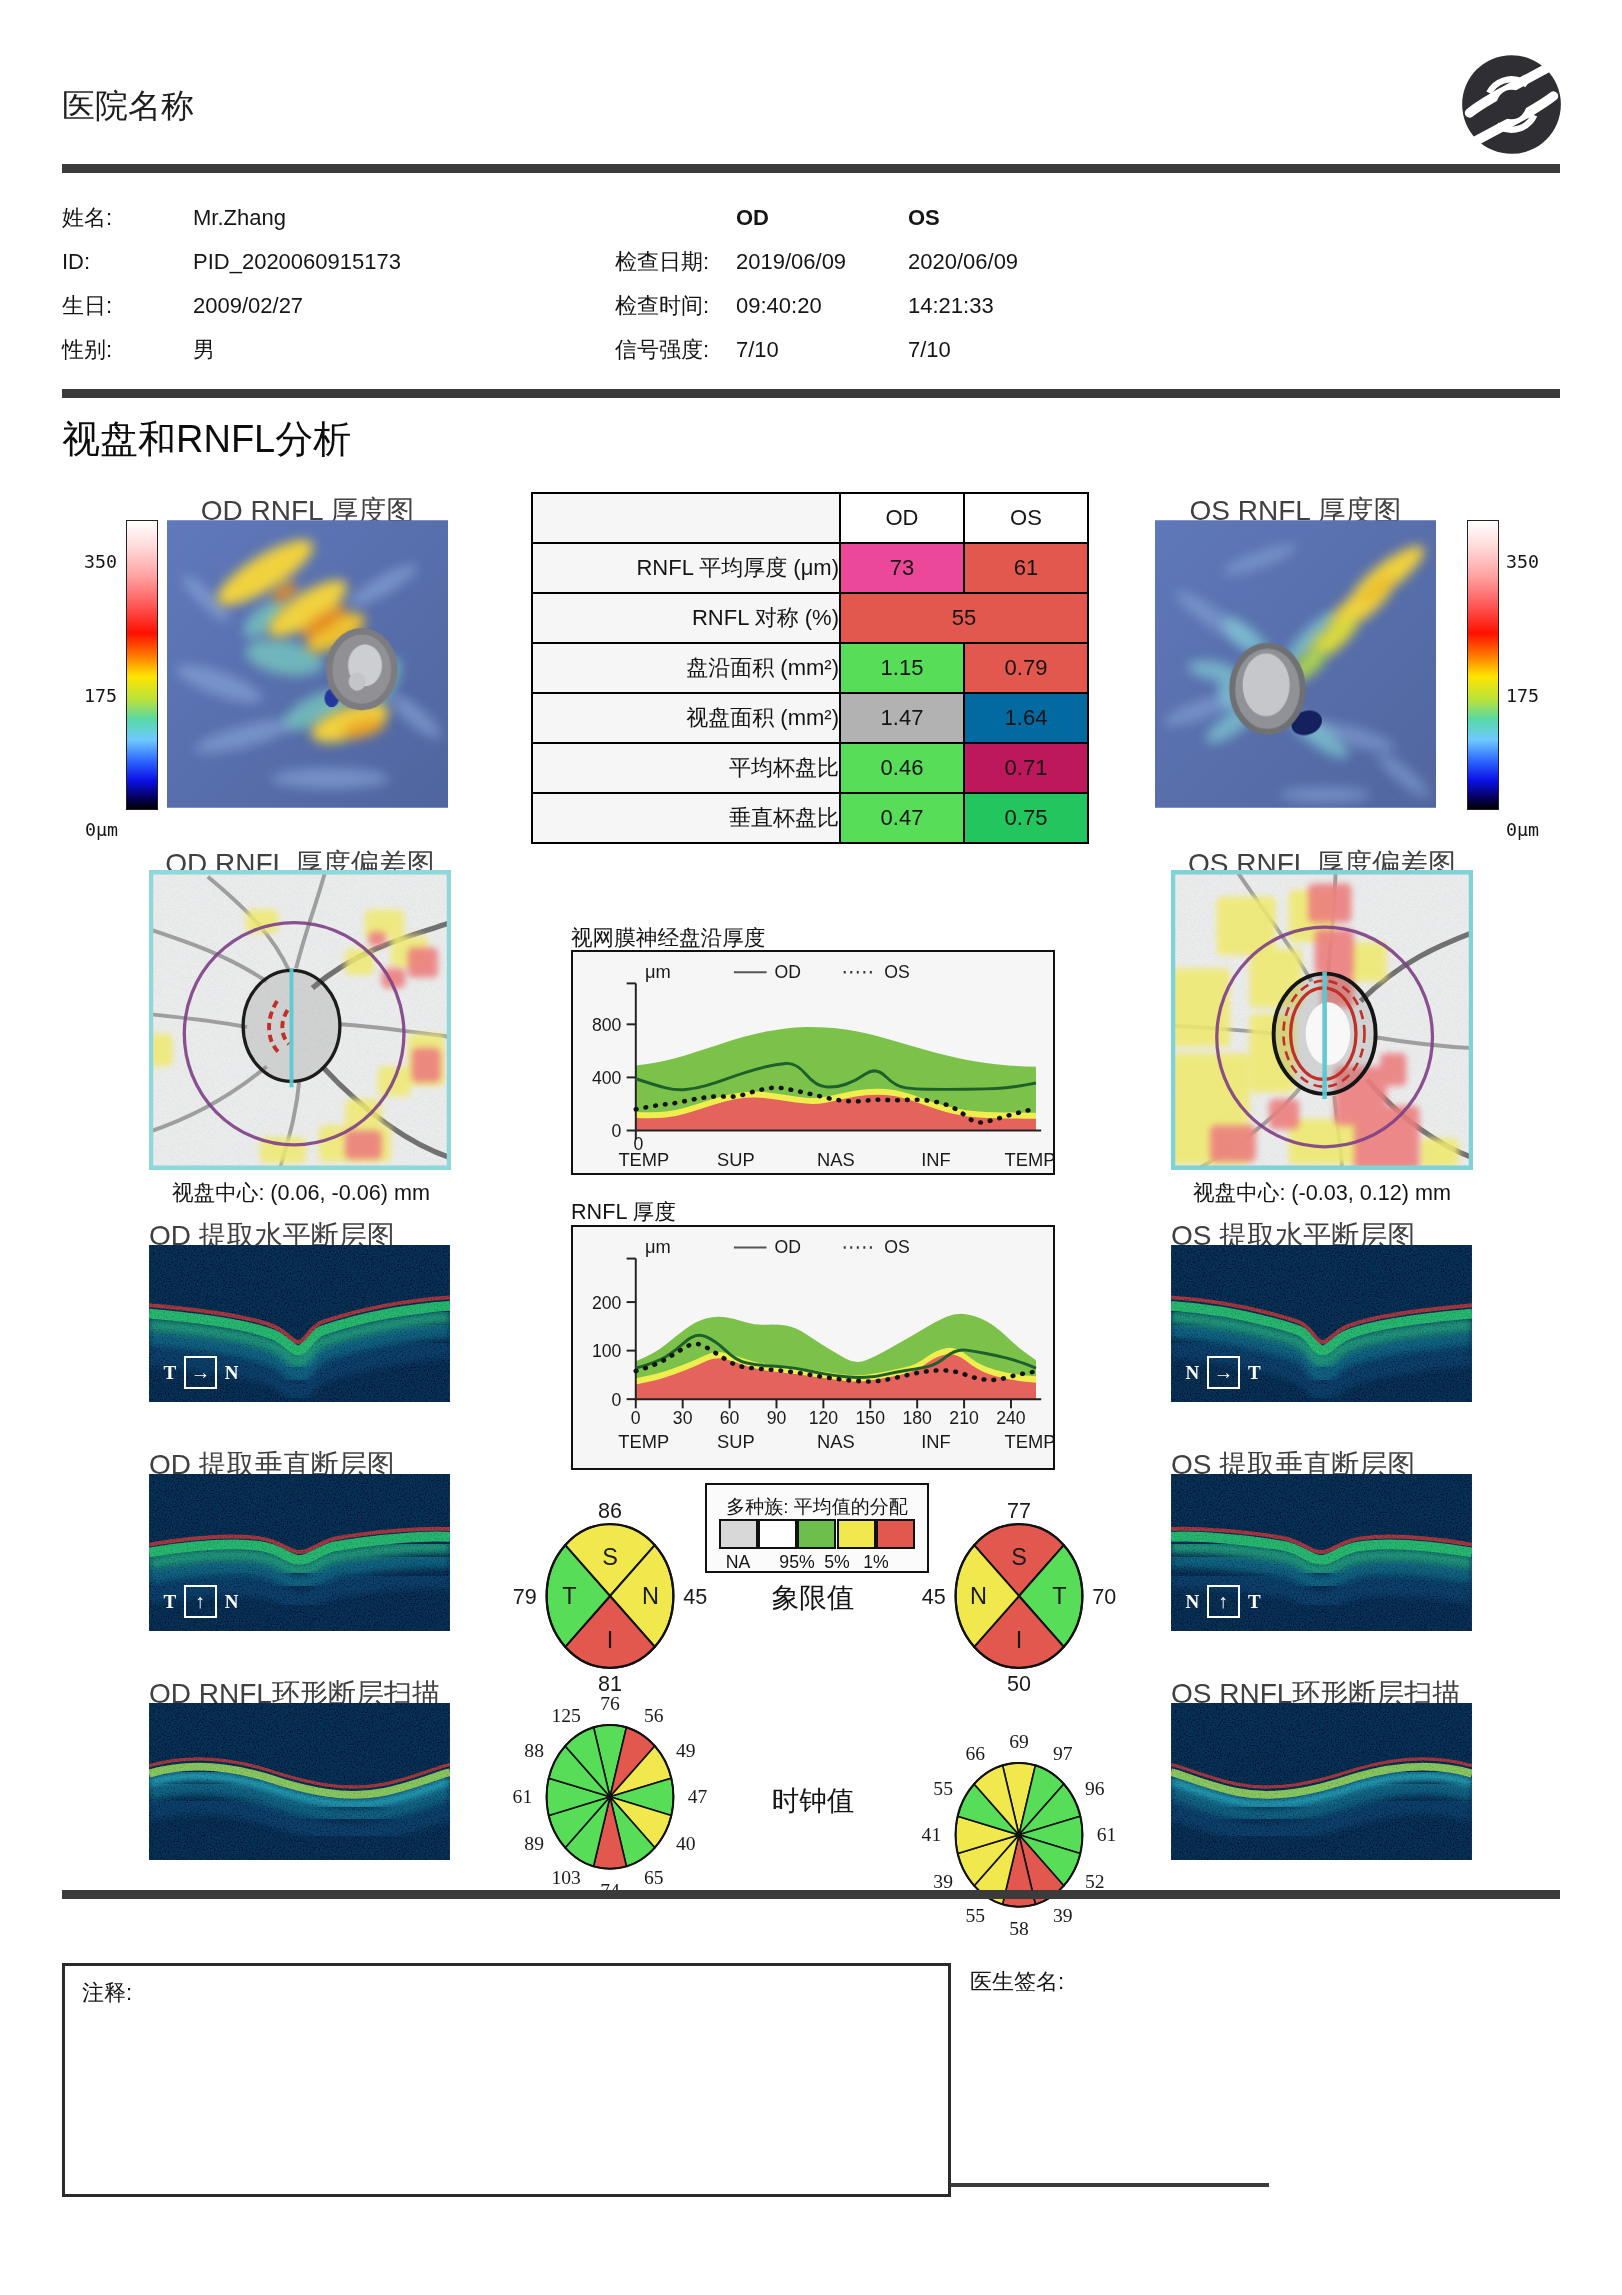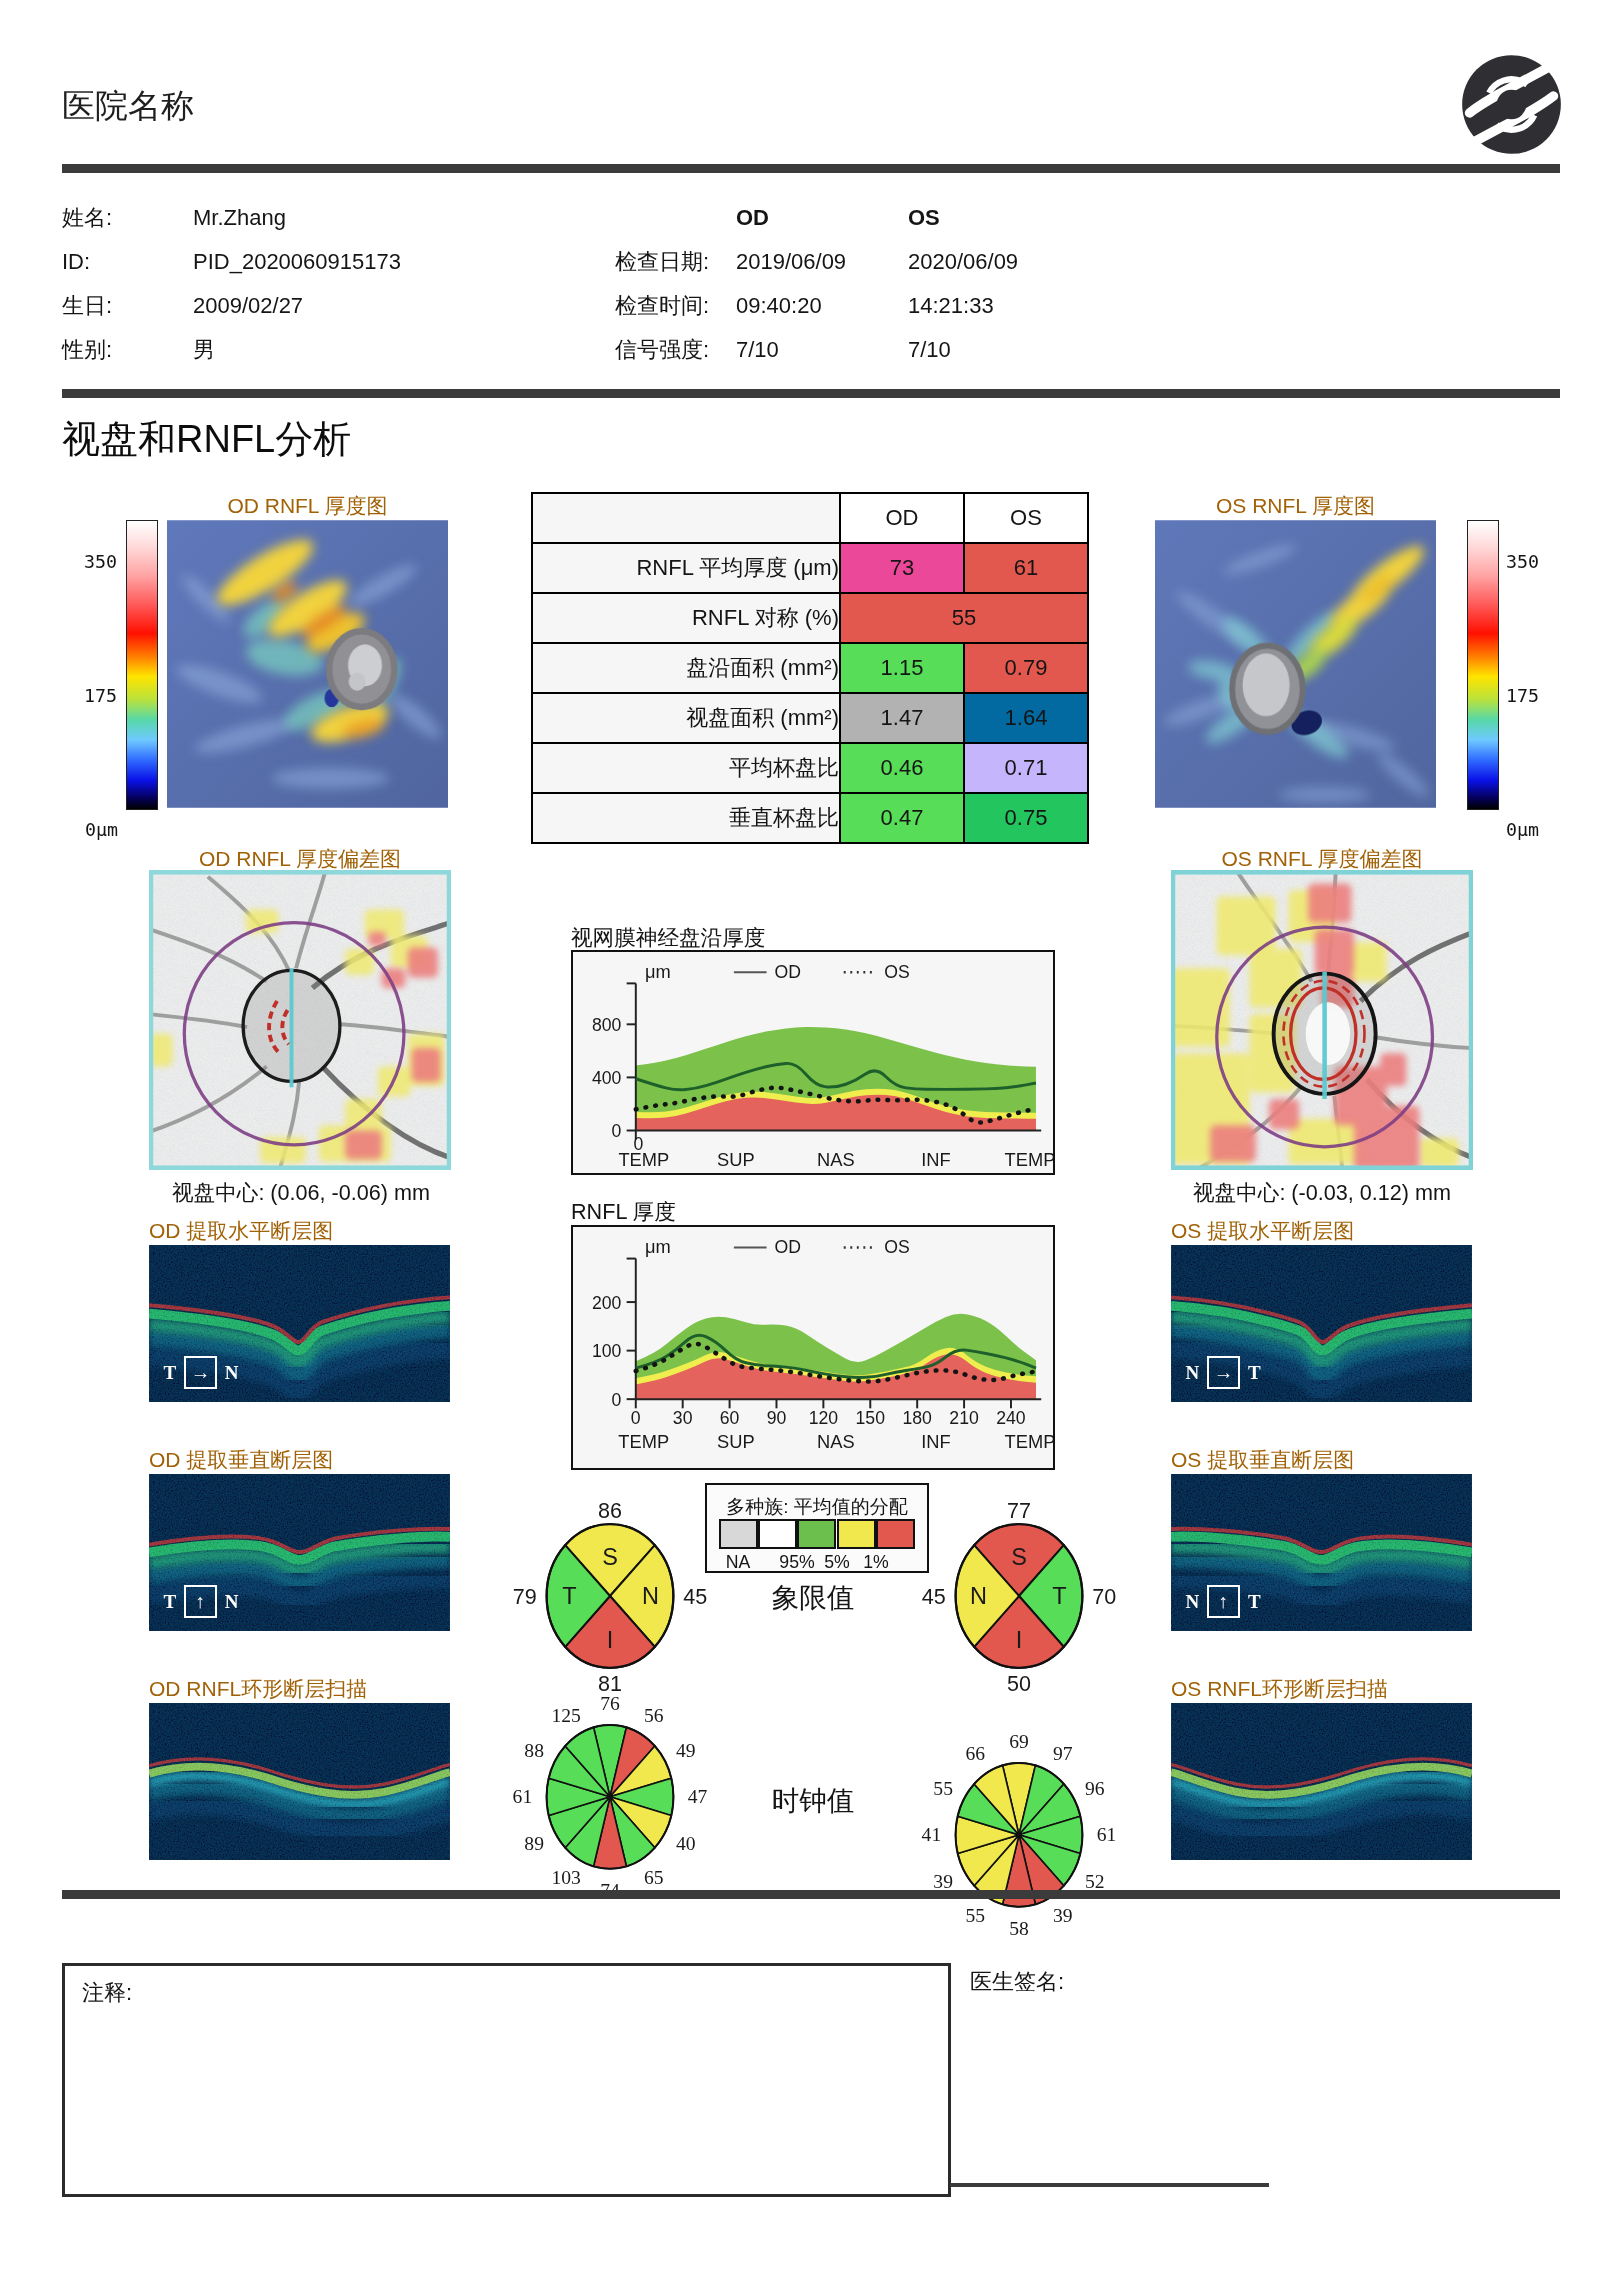--- a/index.html
+++ b/index.html
@@ -5,21 +5,21 @@
   html,body{margin:0;padding:0;background:#9a9a9a;}
   .page{position:relative;width:1623px;height:2295px;background:#ffffff;
         font-family:"Liberation Sans",sans-serif;color:#151515;overflow:hidden;}
   .abs{position:absolute;}
   .bar{position:absolute;left:62px;width:1498px;height:8.5px;background:#3b3b3b;}
   .h1{font-size:33px;color:#1f1f1f;}
   .h2{font-size:38px;font-weight:normal;color:#0d0d0d;}
   .lab{font-size:22px;}
   .bold{font-weight:bold;}
   .ctr{text-align:center;}
-  .ptitle{font-size:21px;color:#a16207;}
+  .ptitle{font-size:28px;color:#404040;}
   .caption{font-size:21.6px;}
   
   .pgrid{display:grid;grid-template-columns:131px 422px 121px 172px 196px;grid-auto-rows:44px;
          align-items:center;font-size:22px;}
   
   table.mt{border-collapse:collapse;width:555px;table-layout:fixed;}
   table.mt td{border:2px solid #000;height:48px;font-size:22px;padding:0;}
   td.rl{background:#f6f6f6;text-align:right;padding-right:17px;}
   td.vv{text-align:center;}
   
@@ -237,21 +237,21 @@
           <td class="vv" style="background: rgb(227, 88, 78);">0.79</td>
         </tr>
         <tr>
           <td class="rl">视盘面积 (mm²)</td>
           <td class="vv" style="background: rgb(178, 178, 178);">1.47</td>
           <td class="vv" style="background: #0369a1;">1.64</td>
         </tr>
         <tr>
           <td class="rl">平均杯盘比</td>
           <td class="vv" style="background: rgb(87, 221, 87);">0.46</td>
-          <td class="vv" style="background: #c4b5fd;">0.71</td>
+          <td class="vv" style="background: #be185d;">0.71</td>
         </tr>
         <tr>
           <td class="rl">垂直杯盘比</td>
           <td class="vv" style="background: rgb(87, 221, 87);">0.47</td>
           <td class="vv" style="background: #22c55e;">0.75</td>
         </tr>
       </tbody>
   </table>
 
   <div class="abs ptitle ctr" style="left:149px;top:845px;width:302px;">OD RNFL 厚度偏差图</div>

